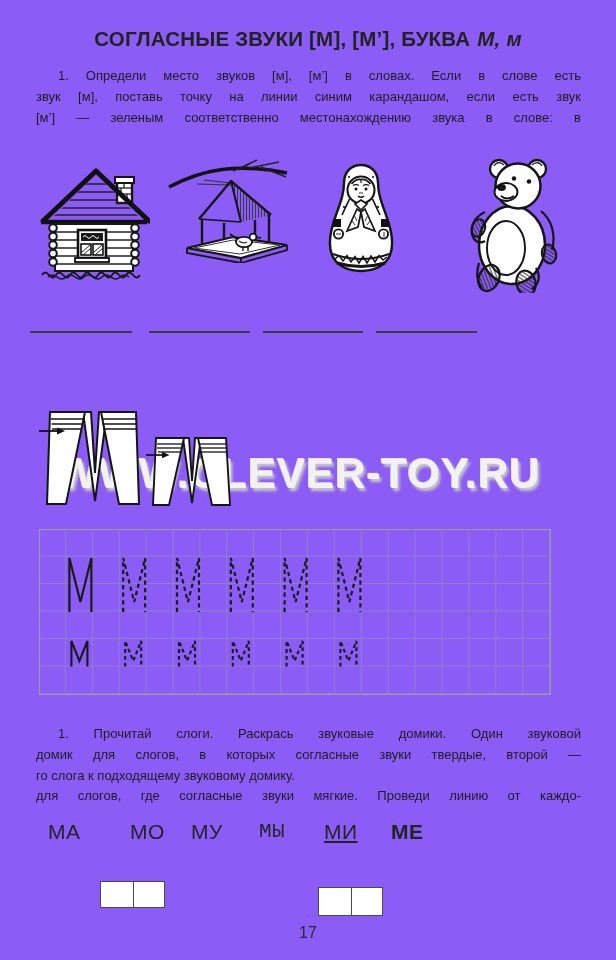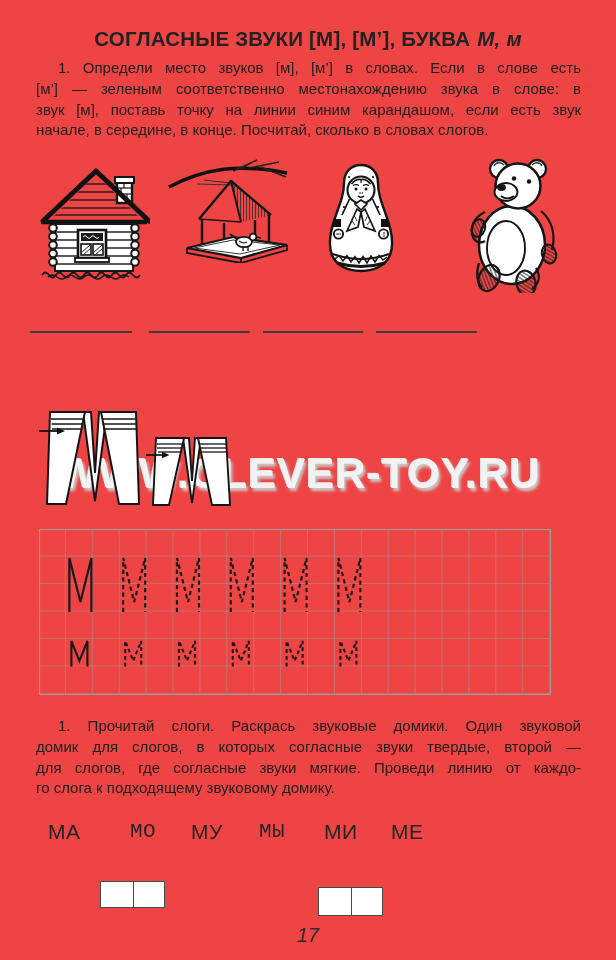--- a/index.html
+++ b/index.html
@@ -1,59 +1,58 @@
 <!DOCTYPE html>
 <html><head>
 <meta charset="utf-8">
 <style>
   html,body{margin:0;padding:0;background:#9a9a9a;}
   .page{
-    position:relative;width:616px;height:960px;background:#ef4444;
+    position:relative;width:616px;height:960px;background:#8b5cf6;
     margin:0 auto;overflow:hidden;
     font-family:"Liberation Sans","DejaVu Sans",sans-serif;color:#1b1b1b;
   }
   .abs{position:absolute;}
   .title{
     left:0;right:0;top:27px;text-align:center;
     font-size:20.5px;font-weight:bold;letter-spacing:.2px;color:#222;
   }
   .title .it{font-style:italic;margin-left:7px;}
-  .para{left:36px;width:545px;font-size:15px;line-height:20.8px;color:#1e1e1e;}
+  .para{left:36px;width:545px;font-size:13px;line-height:20.8px;color:#1e1e1e;margin-top:8px;}
   .tl{white-space:normal;}
   .jl{text-align:justify;text-align-last:justify;}
   .ind{padding-left:22px;}
   .it2{font-style:italic;}
   .ansline{height:0;border-top:2px solid #3c3c3c;}
   .watermark{
     left:58px;top:450px;width:520px;z-index:1;
     font-size:42px;font-weight:bold;letter-spacing:1px;color:#f2f2f2;
     text-shadow:2px 3px 3px #c9c9c9,-1px -1px 0 #e9e9e9;
     white-space:nowrap;pointer-events:none;
   }
   .lettersvg{z-index:2;}
   .syll{position:absolute;top:820px;font-size:21px;line-height:1.1;color:#242424;letter-spacing:.5px;}
   .house{position:absolute;border:1.5px solid #4a4a4a;background:#fff;}
   .house .div{position:absolute;left:50%;top:0;bottom:0;width:0;border-left:1.4px solid #4a4a4a;}
-  .pagenum{left:0;right:0;top:924px;text-align:center;font-size:20px;color:#2a2a2a;font-style:italic;}
+  .pagenum{left:0;right:0;top:924px;text-align:center;font-size:16px;color:#2a2a2a;}
   svg{display:block;}
 </style>
 </head>
 <body>
 
 <div class="page">
 
   <div class="abs title">
     <span>СОГЛАСНЫЕ ЗВУКИ [М], [М’], БУКВА</span><span class="it">М, м</span>
   </div>
 
   <div class="abs para" style="top:58px;">
     <div class="tl jl ind">1. Определи место звуков [м], [м’] в словах. Если в слове есть</div>
+    <div class="tl jl">звук [м], поставь точку на линии синим карандашом, если есть звук</div>
     <div class="tl jl">[м’] — зеленым соответственно местонахождению звука в слове: в</div>
-    <div class="tl jl">звук [м], поставь точку на линии синим карандашом, если есть звук</div>
-    <div class="tl">начале, в середине, в конце. Посчитай, сколько в словах слогов.</div>
   </div>
 
   <svg class="abs" style="left:38px;top:168px;" width="112" height="113" viewBox="0 0 112 113">
     <defs>
         <clipPath id="gable">
           <polygon points="58,6 13,51 103,51"></polygon>
         </clipPath>
       </defs>
     <g clip-path="url(#gable)" stroke="#222" stroke-width="1.4">
       <line x1="10" y1="16" x2="106" y2="16"></line>
@@ -285,30 +284,30 @@
         <use href="#lowm" x="137.5" y="111"></use>
       <use href="#lowm" x="191.3" y="111"></use>
         <use href="#lowm" x="245.1" y="111"></use>
       <use href="#lowm" x="298.9" y="111"></use>
     </g>
   </svg>
 
   <div class="abs para" style="top:716px;">
     <div class="tl jl ind">1. Прочитай слоги. Раскрась звуковые домики. Один звуковой</div>
     <div class="tl jl">домик  для слогов, в которых согласные звуки твердые, второй —</div>
+    <div class="tl">го слога к подходящему звуковому домику.</div>
     <div class="tl jl">для слогов, где согласные звуки мягкие. Проведи линию от каждо-</div>
-    <div class="tl">го слога к подходящему звуковому домику.</div>
   </div>
 
   <span class="syll" style="left:48px;">МА</span>
-  <span class="syll" style="left:130px;font-family:Liberation Mono, monospace;">МО</span>
+  <span class="syll" style="left:130px;">МО</span>
   <span class="syll" style="left:191px;">МУ</span>
   <span class="syll" style="left:259px;font-family:Liberation Mono, monospace;">МЫ</span>
-  <span class="syll" style="left:324px;">МИ</span>
-  <span class="syll" style="left:391px;">МЕ</span>
+  <span class="syll" style="left:324px;text-decoration:underline;">МИ</span>
+  <span class="syll" style="left:391px;font-weight:bold;">МЕ</span>
 
   <div class="house" style="left:100px;top:881px;width:63px;height:25px;">
     <div class="div"></div>
   </div>
   <div class="house" style="left:318px;top:887px;width:63px;height:27px;">
     <div class="div"></div>
   </div>
 
   <div class="abs pagenum">17</div>
 

